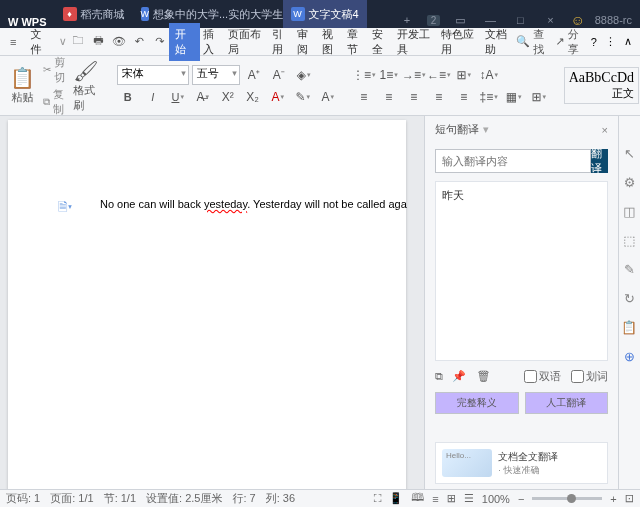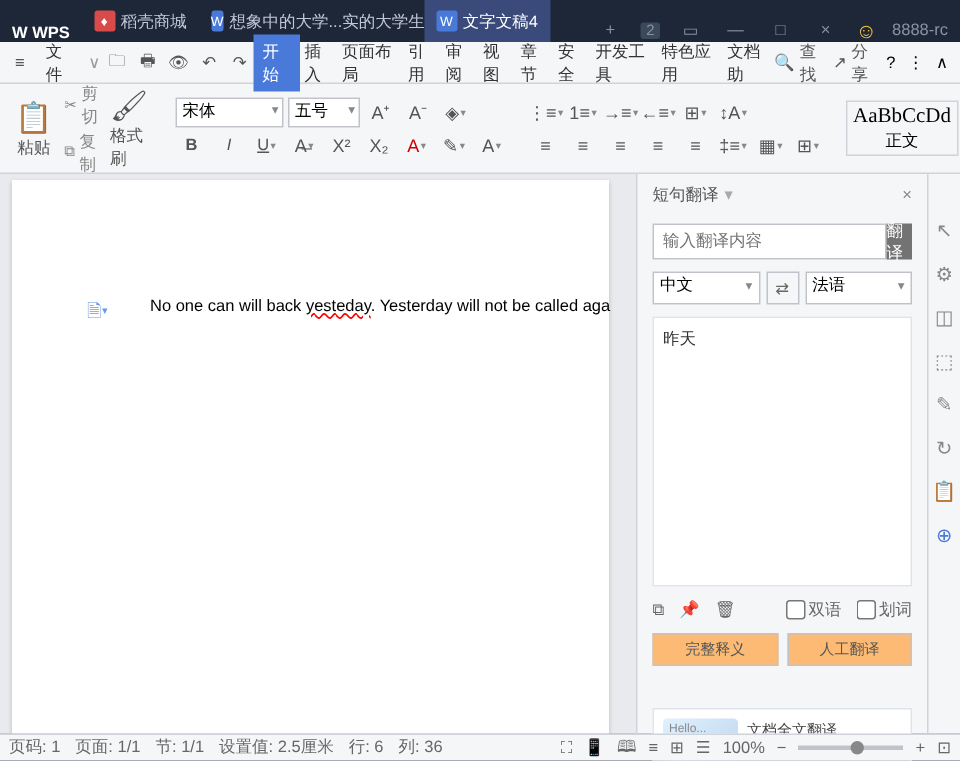--- a/index.html
+++ b/index.html
@@ -29,51 +29,51 @@
 .big-btn{display:flex;flex-direction:column;align-items:center;padding:2px 4px;color:#555;cursor:pointer;font-size:10px}
 .big-btn .ico{font-size:20px}
 .small-btns{display:flex;flex-direction:column;gap:2px}
 .small-btn{display:flex;align-items:center;gap:3px;color:#888;font-size:10px;cursor:pointer}
 .divider{width:1px;height:46px;background:#d8dce2;margin:0 3px}
 .font-row{display:flex;align-items:center;gap:3px}
 .sel{height:20px;border:1px solid #c0c4ca;background:#fff;padding:0 14px 0 4px;font-size:11px;position:relative;cursor:pointer}
 .sel::after{content:"▾";position:absolute;right:2px;top:2px;font-size:9px;color:#888}
 .icon-btn{width:22px;height:20px;display:flex;align-items:center;justify-content:center;color:#555;cursor:pointer;font-size:12px}
 .icon-btn.dd::after{content:"▾";font-size:7px;margin-left:1px;color:#888}
-.style-box{border:1px solid #d0d4da;padding:2px 4px;text-align:center;font-size:10px;cursor:pointer}
+.style-box{border:1px solid #d0d4da;padding:2px 4px;text-align:right;font-size:10px;cursor:pointer}
 .style-box .preview{font-size:14px;font-family:serif}
 .content-area{position:absolute;top:116px;left:0;right:216px;bottom:18px;background:#e8eaed;overflow:hidden}
 .page{position:absolute;left:8px;top:4px;width:398px;height:520px;background:#fff;box-shadow:0 1px 3px rgba(0,0,0,.2)}
 .doc-text{position:absolute;left:92px;top:78px;font-family:serif;font-size:11px;color:#000;white-space:nowrap}
 .misspell{text-decoration:underline wavy red}
 .doc-icon{position:absolute;left:50px;top:78px;color:#6a9ae0;font-size:12px}
 .right-panel{position:absolute;top:116px;right:22px;width:194px;bottom:18px;background:#f5f6f8;border-left:1px solid #d0d4da;display:flex;flex-direction:column}
 .panel-title{padding:6px 10px;color:#555;font-size:11px;display:flex;align-items:center}
 .panel-close{margin-left:auto;color:#888;cursor:pointer}
 .panel-body{padding:6px 10px;display:flex;flex-direction:column;gap:8px}
 .trans-input-row{display:flex}
 .trans-input{flex:1;height:24px;border:1px solid #c0c4ca;padding:0 6px;font-size:11px;color:#888}
-.trans-btn{width:40px;height:24px;background:#737373;color:#fff;display:flex;align-items:center;justify-content:center;cursor:pointer}
+.trans-btn{width:40px;height:24px;background:#0c4a6e;color:#fff;display:flex;align-items:center;justify-content:center;cursor:pointer}
 .lang-row{display:flex;gap:4px;align-items:center}
 .lang-sel{flex:1;height:22px;border:1px solid #c0c4ca;background:#fff;padding:0 4px;font-size:11px;position:relative;cursor:pointer}
 .lang-sel::after{content:"▾";position:absolute;right:4px;top:3px;font-size:9px;color:#888}
 .swap-btn{width:22px;height:22px;border:1px solid #c0c4ca;display:flex;align-items:center;justify-content:center;cursor:pointer;color:#666}
 .result-box{background:#fff;border:1px solid #e0e4ea;min-height:180px;padding:6px;color:#333;font-size:11px}
 .result-tools{display:flex;align-items:center;gap:10px;color:#666;font-size:10px}
 .checkbox-lbl{display:flex;align-items:center;gap:2px;cursor:pointer}
 .btn-row{display:flex;gap:6px}
-.outline-btn{flex:1;height:22px;border:1px solid #c0c4ca;background:#fdba74;display:flex;align-items:center;justify-content:center;cursor:pointer;font-size:10px;color:#555}
+.outline-btn{flex:1;height:22px;border:1px solid #c0c4ca;background:#c4b5fd;display:flex;align-items:center;justify-content:center;cursor:pointer;font-size:10px;color:#555}
 .promo-box{border:1px solid #e0e4ea;background:#fff;padding:6px;display:flex;gap:6px;align-items:center}
 .promo-img{width:50px;height:28px;background:linear-gradient(135deg,#e0f0ff,#c0d8f0);border-radius:3px;position:relative}
 .promo-img::after{content:"Hello...";position:absolute;left:4px;top:2px;font-size:8px;color:#888}
 .promo-text{font-size:10px;color:#444}
 .promo-sub{font-size:9px;color:#888}
 .side-rail{position:absolute;top:116px;right:0;width:22px;bottom:18px;background:#f5f6f8;border-left:1px solid #d0d4da;display:flex;flex-direction:column;align-items:center;gap:14px;padding-top:30px;color:#888}
 .rail-btn{cursor:pointer;font-size:13px}
-.statusbar{position:absolute;bottom:0;left:0;right:0;height:18px;background:#f5f6f8;border-top:1px solid #d0d4da;display:flex;padding:0 6px;color:#666;font-size:10px;gap:10px}
+.statusbar{position:absolute;bottom:0;left:0;right:0;height:18px;background:#f5f6f8;border-top:1px solid #d0d4da;display:flex;align-items:center;padding:0 6px;color:#666;font-size:10px;gap:10px}
 .status-right{margin-left:auto;display:flex;align-items:center;gap:8px}
 .zoom-slider{width:70px;height:3px;background:#c0c4ca;position:relative}
 .zoom-thumb{position:absolute;left:35px;top:-3px;width:9px;height:9px;background:#888;border-radius:50%}
 </style>
 </head>
 <body>
 
 <div class="titlebar">
   <div class="app-logo">W WPS</div>
   <div class="tab">
@@ -215,25 +215,20 @@
   <div class="panel-title">
     <span>短句翻译</span>
       <span style="margin-left:4px;color:#aaa">▾</span>
     <span class="panel-close">×</span>
   </div>
   <div class="panel-body">
     <div class="trans-input-row">
       <input class="trans-input" placeholder="输入翻译内容" style="">
       <div class="trans-btn">翻译</div>
     </div>
-    <div class="lang-row">
-      <div class="lang-sel">中文</div>
-      <div class="swap-btn">⇄</div>
-      <div class="lang-sel">法语</div>
-    </div>
     <div class="result-box">昨天</div>
     <div class="result-tools">
       <span>⧉</span>
       <span>📌</span>
       <span>🗑</span>
       <span style="flex:1"></span>
       <label class="checkbox-lbl">
           <input type="checkbox" style=""> 
           <span>双语</span>
         </label>
@@ -266,21 +261,21 @@
   <span class="rail-btn">↻</span>
   <span class="rail-btn">📋</span>
   <span class="rail-btn" style="color:#4a7ad9">⊕</span>
 </div>
 
 <div class="statusbar">
   <span>页码: 1</span>
   <span>页面: 1/1</span>
   <span>节: 1/1</span>
   <span>设置值: 2.5厘米</span>
-  <span>行: 6</span>
+  <span>行: 7</span>
   <span>列: 36</span>
   <div class="status-right">
     <span>⛶</span>
     <span>📱</span>
     <span>🕮</span>
     <span>≡</span>
     <span>⊞</span>
     <span>☰</span>
     <span>100%</span>
     <span>−</span>

